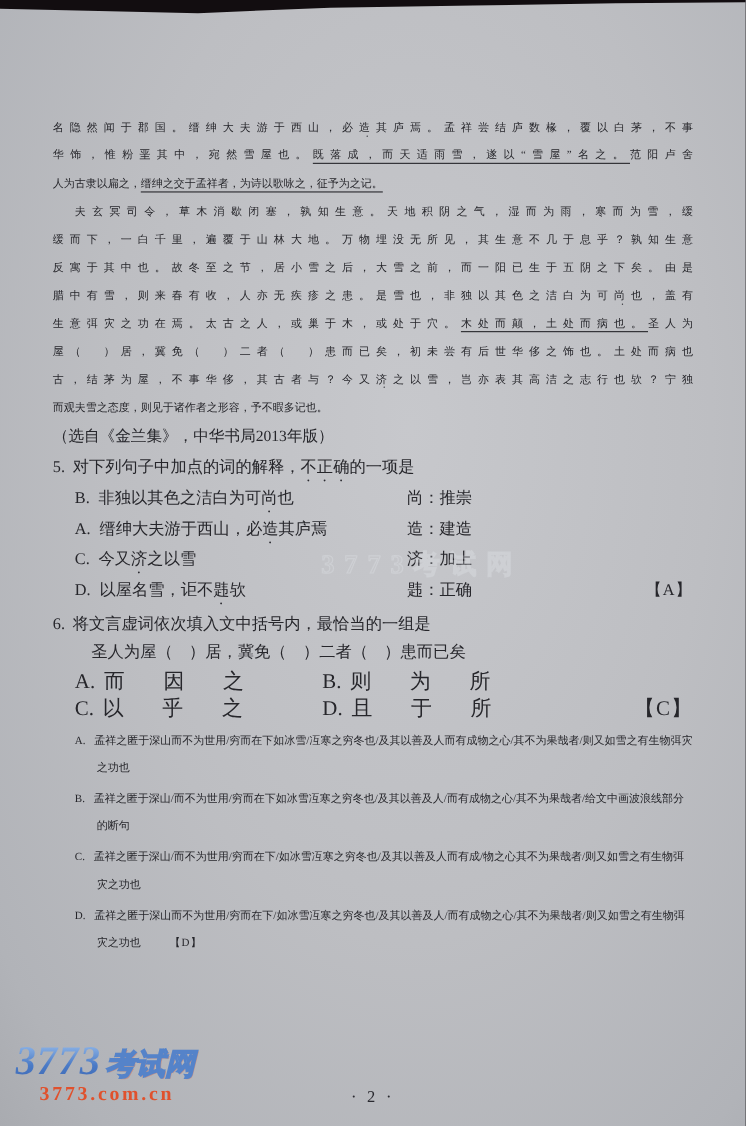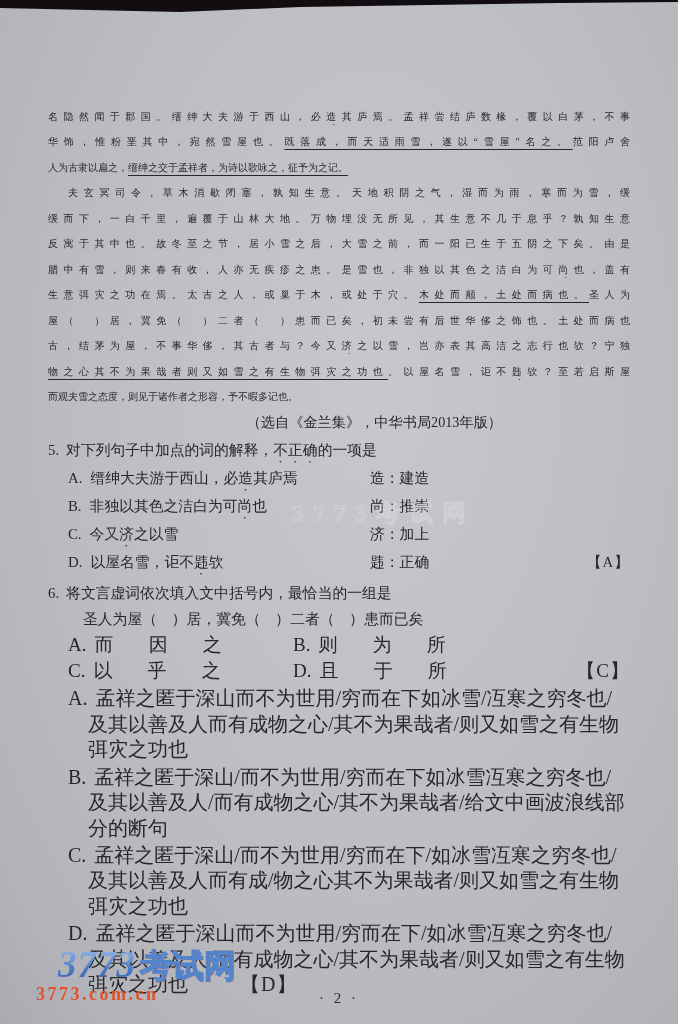--- a/index.html
+++ b/index.html
@@ -16,53 +16,54 @@
   .band{position:absolute;top:0;left:0;width:678px;height:16px;z-index:5;}
   .content{position:absolute;left:48px;right:48px;top:104px;}
   .pline{font-size:10px;line-height:25.45px;text-align:justify;text-align-last:justify;}
   .pline.short{text-align-last:auto;}
   .pline.indent{text-indent:2em;}
   .u{text-decoration:underline;text-decoration-thickness:1px;text-underline-offset:4px;}
   .dot{
     -webkit-text-emphasis:filled dot #2a2a30;-webkit-text-emphasis-position:under right;
     text-emphasis:filled dot #2a2a30;text-emphasis-position:under right;
   }
-  .source{font-size:14.2px;line-height:25px;text-align:right;padding-right:128px;margin-top:1px;}
+  .source{font-size:14.2px;line-height:25px;text-align:left;padding-right:128px;margin-top:1px;}
   .q{margin-top:3px;}
   .qstem{font-size:14.8px;line-height:25.45px;}
   .qnum{margin-right:7px;}
   .q5row{display:flex;padding-left:20px;font-size:14.8px;line-height:25.45px;}
   .q5opt{width:302px;}
   .q5lbl,.q6lbl,.q7lbl{margin-right:8px;}
   .ans{margin-left:auto;letter-spacing:1px;white-space:nowrap;}
   .q6inset{padding-left:35px;font-size:14.8px;line-height:25.45px;}
   .q6row{display:flex;padding-left:20px;font-size:19px;line-height:25.45px;}
   .q6cell{width:225px;}
   .q6cell.second{flex:1;display:flex;}
   .q6word{display:inline-block;margin-right:1.85em;}
-  .q7opt{padding-left:40px;text-indent:-20px;font-size:20px;line-height:25.45px;margin-top:2px;}
+  .q7opt{padding-left:40px;text-indent:-20px;font-size:10px;line-height:25.45px;margin-top:2px;}
   .q7ans{margin-left:2.6em;letter-spacing:1px;}
   .wm{
     position:absolute;left:292px;top:497px;z-index:2;pointer-events:none;
     font-size:24px;letter-spacing:9px;font-weight:bold;
     color:rgba(255,255,255,0.05);
     -webkit-text-stroke:1px rgba(236,239,245,0.45);
     opacity:.55;
   }
   .footer-logo{position:absolute;left:14px;top:946px;line-height:1;}
   .logo-row{white-space:nowrap;}
   .logo-num{
     font-size:37px;font-weight:bold;font-style:italic;letter-spacing:1px;
     background:linear-gradient(180deg,#93b9e9 10%,#4a7ac6 60%,#3c67b2 100%);
-    -webkit-background-clip:text;background-clip:text;color:transparent;margin-left:44px;
+    -webkit-background-clip:text;background-clip:text;color:transparent;
   }
   .logo-cn{
-    font-size:32px;font-weight:bold;margin-left:4px;
+    font-size:27px;font-weight:bold;margin-left:4px;
     color:#a7c2e6;-webkit-text-stroke:1.3px #5583c9;
     text-shadow:1px 1px 0 rgba(224,81,45,0.35);
+    font-style:italic;
   }
   .logo-url{
     font-size:18px;font-weight:bold;letter-spacing:2.5px;color:#e0512d;
     padding-left:22px;margin-top:2px;
   }
   .page-num{position:absolute;left:0;right:0;top:990px;text-align:center;font-size:15px;color:#2a2a30;letter-spacing:3px;}
 </style>
 </head>
 <body>
 
@@ -78,38 +79,37 @@
         <div class="pline"><span>名隐然闻于郡国。缙绅大夫游于西山，必</span><span class="dot">造</span><span>其庐焉。孟祥尝结庐数椽，覆以白茅，不事</span></div>
         <div class="pline"><span>华饰，惟粉垩其中，宛然雪屋也。</span><span class="u">既落成，而天适雨雪，遂以“雪屋”名之。</span><span>范阳卢舍</span></div>
         <div class="pline short"><span>人为古隶以扁之，</span><span class="u">缙绅之交于孟祥者，为诗以歌咏之，征予为之记。</span></div>
         <div class="pline indent"><span>夫玄冥司令，草木消歇闭塞，孰知生意。天地积阴之气，湿而为雨，寒而为雪，缓</span></div>
         <div class="pline"><span>缓而下，一白千里，遍覆于山林大地。万物埋没无所见，其生意不几于息乎？孰知生意</span></div>
         <div class="pline"><span>反寓于其中也。故冬至之节，居小雪之后，大雪之前，而一阳已生于五阴之下矣。由是</span></div>
         <div class="pline"><span>腊中有雪，则来春有收，人亦无疾疹之患。是雪也，非独以其色之洁白为可</span><span class="dot">尚</span><span>也，盖有</span></div>
         <div class="pline"><span>生意弭灾之功在焉。太古之人，或巢于木，或处于穴。</span><span class="u">木处而颠，土处而病也。</span><span>圣人为</span></div>
         <div class="pline"><span>屋（　）居，冀免（　）二者（　）患而已矣，初未尝有后世华侈之饰也。土处而病也</span></div>
         <div class="pline"><span>古，结茅为屋，不事华侈，其古者与？今又</span><span class="dot">济</span><span>之以雪，岂亦表其高洁之志行也欤？宁独</span></div>
-        <div class="pline"><span class="u">物之心其不为果哉者则又如雪之有生物弭灾之功也</span><span>。以屋名雪，讵不</span><span class="dot">韪</span><span>欤？至若启斯屋</span></div>
         <div class="pline short"><span>而观夫雪之态度，则见于诸作者之形容，予不暇多记也。</span></div>
       </div>
 
     <div class="source">（选自《金兰集》，中华书局2013年版）</div>
 
     <div class="q" id="q5">
       <div class="qstem">
         <span class="qnum">5.</span><span id="q5stem"><span>对下列句子中加点的词的解释，</span><span class="dot">不正确</span><span>的一项是</span></span>
       </div>
       <div id="q5opts">
           <div class="q5row">
+            <span class="q5opt"><span class="q5lbl">B.</span><span>非独以其色之洁白为可</span><span class="dot">尚</span><span>也</span></span>
+            <span>尚：推崇</span>
+          </div>
+          <div class="q5row">
             <span class="q5opt"><span class="q5lbl">A.</span><span>缙绅大夫游于西山，必</span><span class="dot">造</span><span>其庐焉</span></span>
             <span>造：建造</span>
-          </div>
-          <div class="q5row">
-            <span class="q5opt"><span class="q5lbl">B.</span><span>非独以其色之洁白为可</span><span class="dot">尚</span><span>也</span></span>
-            <span>尚：推崇</span>
           </div>
           <div class="q5row">
             <span class="q5opt"><span class="q5lbl">C.</span><span>今又</span><span class="dot">济</span><span>之以雪</span></span>
             <span>济：加上</span>
           </div>
           <div class="q5row">
             <span class="q5opt"><span class="q5lbl">D.</span><span>以屋名雪，讵不</span><span class="dot">韪</span><span>欤</span></span>
             <span>韪：正确</span>
             <span class="ans">【A】</span>
           </div>

